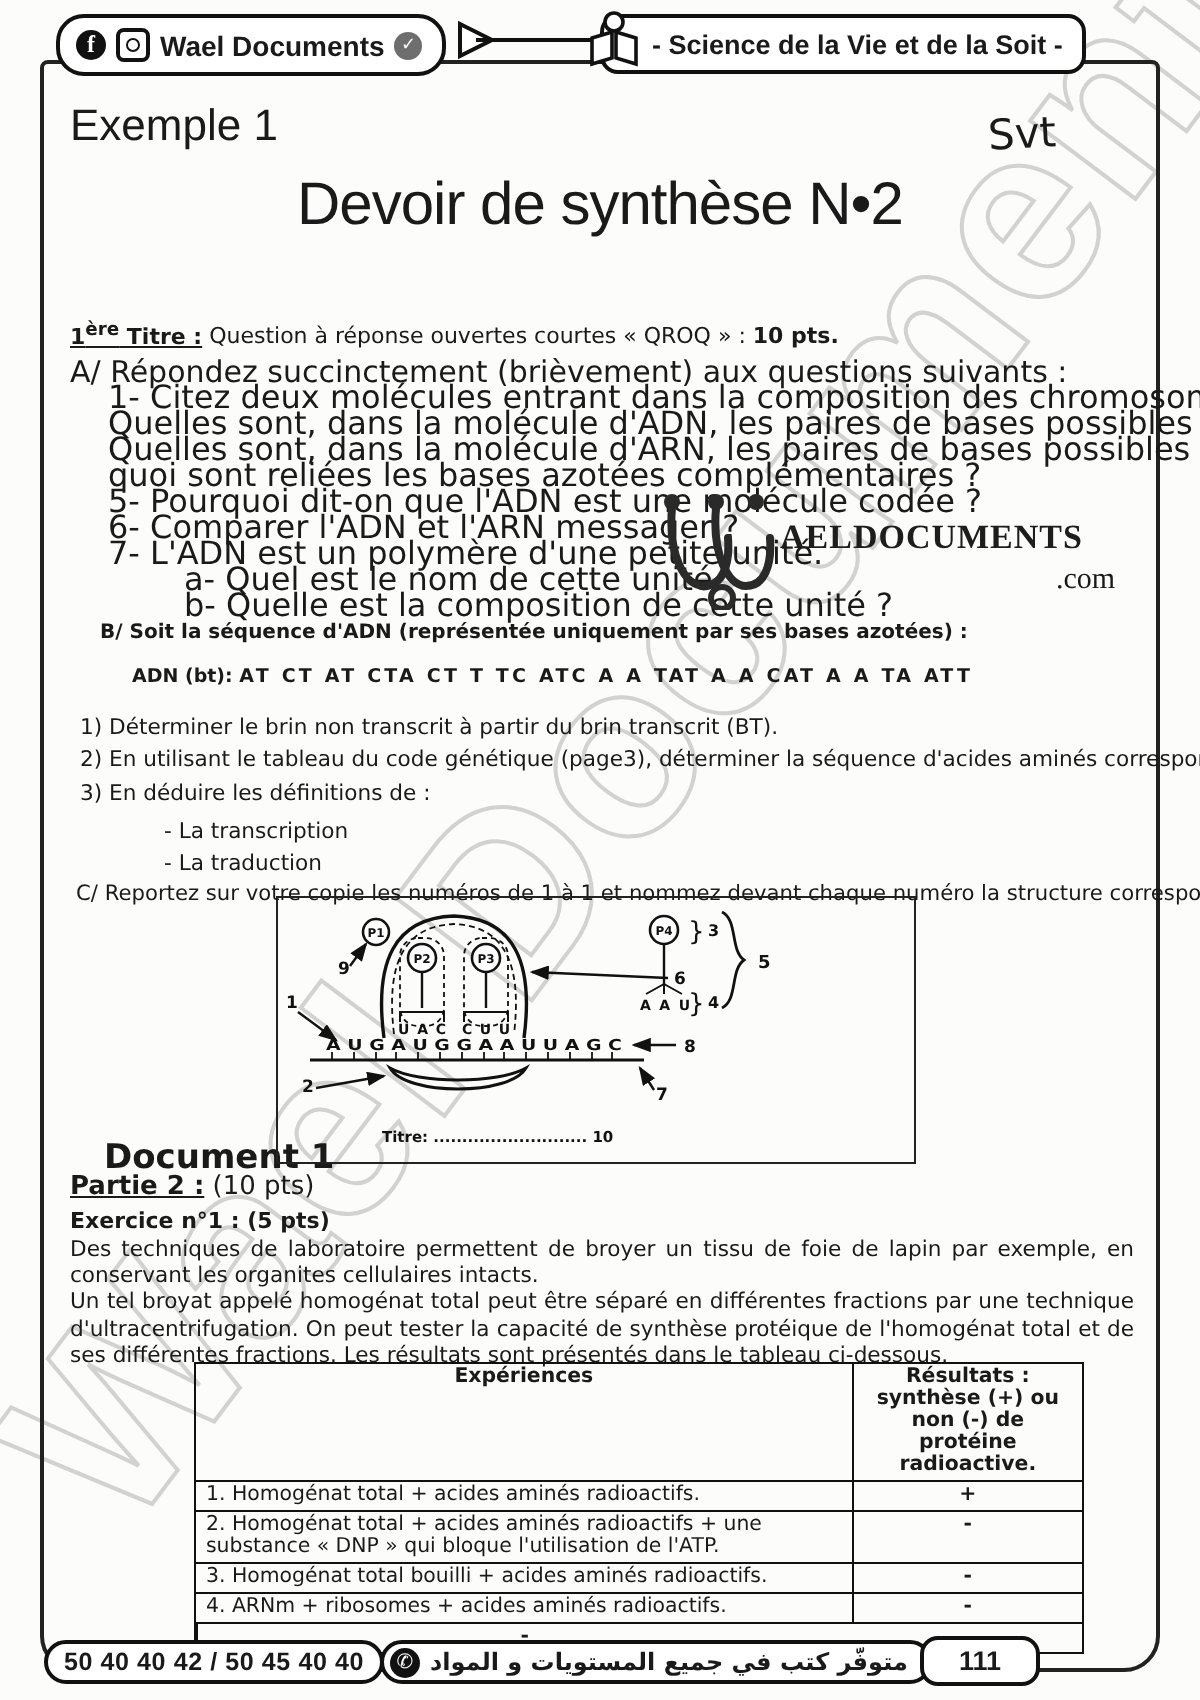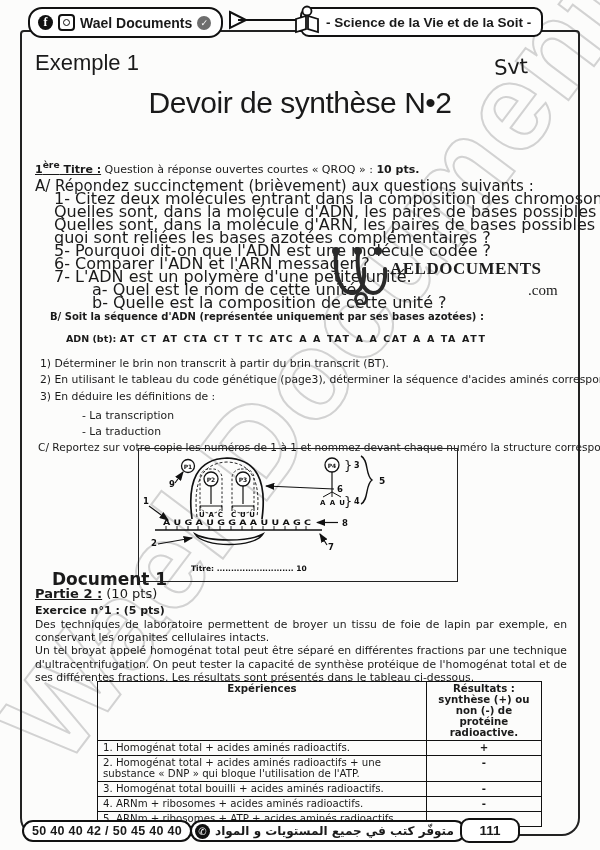--- a/index.html
+++ b/index.html
@@ -274,21 +274,20 @@
     </div>
     <div class="t-row">
       <div class="t-cell">3. Homogénat total bouilli + acides aminés radioactifs.</div>
       <div class="t-cell res">-</div>
     </div>
     <div class="t-row">
       <div class="t-cell">4. ARNm + ribosomes + acides aminés radioactifs.</div>
       <div class="t-cell res">-</div>
     </div>
     <div class="t-row">
-      <div class="t-cell">5. ARNm + ribosomes + ATP + acides aminés radioactifs.</div>
       <div class="t-cell res">-</div>
     </div>
   </div>
 
   <div class="abs phones-pill">50 40 40 42 / 50 45 40 40</div>
   <div class="abs arabic-pill">
     <span class="phone-icon">✆</span>
     <span class="arabic-text">متوفّر كتب في جميع المستويات و المواد</span>
   </div>
   <div class="abs footer-line1"></div>

